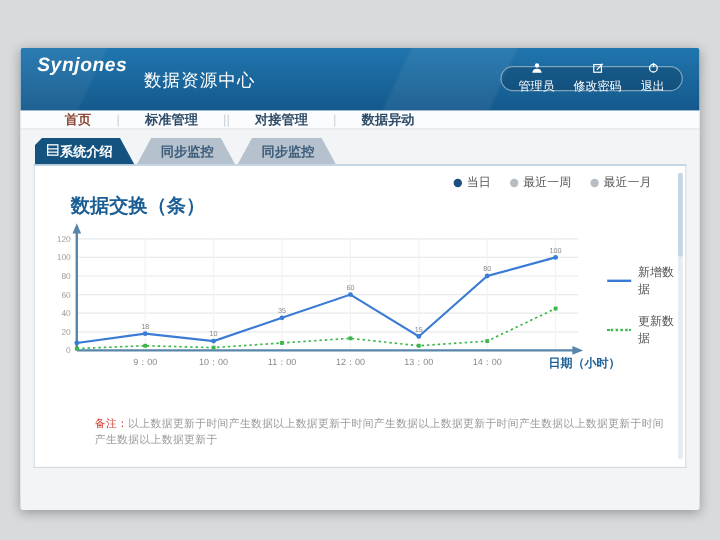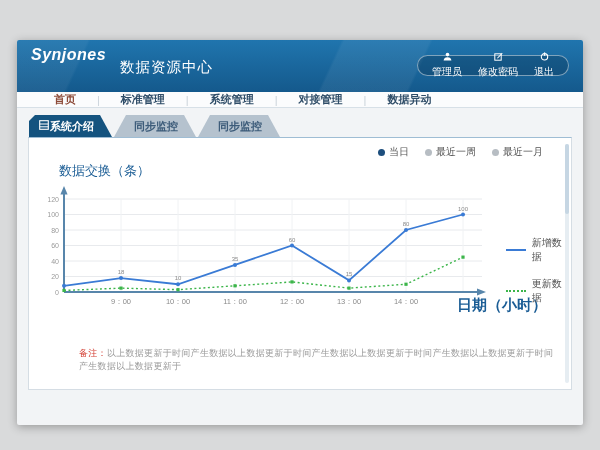--- a/index.html
+++ b/index.html
@@ -40,25 +40,25 @@
     clip-path:polygon(12px 0, calc(100% - 12px) 0, 100% 100%, 0 100%); padding-left:20px; }
   .panel { position:relative; margin:0 11px; height:253px; background:#fff;
     border:1px solid #d5dde4; border-top:1px solid #9fbdd4; }
 
   .radios { position:absolute; top:7px; right:28px; display:flex; gap:16px; align-items:flex-end;
     font-size:10px; color:#555; }
   .radio { display:flex; align-items:center; gap:4px; cursor:pointer; }
   .dot { width:7px; height:7px; border-radius:50%; background:#b7bdc3; }
   .dot.sel { background:#1d4e7d; }
 
-  .ylabel { position:absolute; top:24px; left:30px; font-size:13px; font-weight:normal; color:#1b5d95; }
+  .ylabel { position:absolute; top:24px; left:30px; font-size:16px; font-weight:bold; color:#1b5d95; }
   #chart { position:absolute; left:19px; top:46px; }
-  .xlabel { position:absolute; left:428px; top:158px; font-size:15px; font-weight:bold; color:#1b5d95; }
-
-  .legend { position:absolute; left:477px; top:82px; display:flex; flex-direction:column; gap:13px;margin-top:16px; }
+  .xlabel { position:absolute; left:428px; top:158px; font-size:10px; font-weight:bold; color:#1b5d95; }
+
+  .legend { position:absolute; left:477px; top:82px; display:flex; flex-direction:column; gap:13px; }
   .legend-item { display:flex; align-items:center; gap:6px; font-size:10px; color:#555; cursor:pointer; }
   .sample { width:20px; height:0; border-top-width:2px; }
 
   .scroll { position:absolute; right:2px; top:6px; bottom:6px; width:4px; background:#e6edf2; border-radius:2px; }
   .thumb { width:4px; height:70px; background:#c6d6e3; border-radius:2px; }
 
   .note { position:absolute; left:30px; right:14px; top:209px; font-size:9px; color:#9a9a9a; letter-spacing:.3px;margin-left:20px; }
   .note-label { color:#d23b2f; }
 </style>
 </head>
@@ -101,21 +101,20 @@
             <span>退出</span>
           </span>
         </div>
     </div>
 
     <div class="nav" id="mainNav">
         <span class="nav-item active">首页</span>
         <span class="nav-sep">|</span>
         <span class="nav-item">标准管理</span>
         <span class="nav-sep">|</span>
-        <span class="nav-item">系统管理</span>
         <span class="nav-sep">|</span>
         <span class="nav-item">对接管理</span>
         <span class="nav-sep">|</span>
         <span class="nav-item">数据异动</span>
       </div>
 
     <div class="content">
       <div class="tabs" id="tabBar">
           <div class="tab active">
             <span><svg width="10" height="10" viewBox="0 0 10 10">

